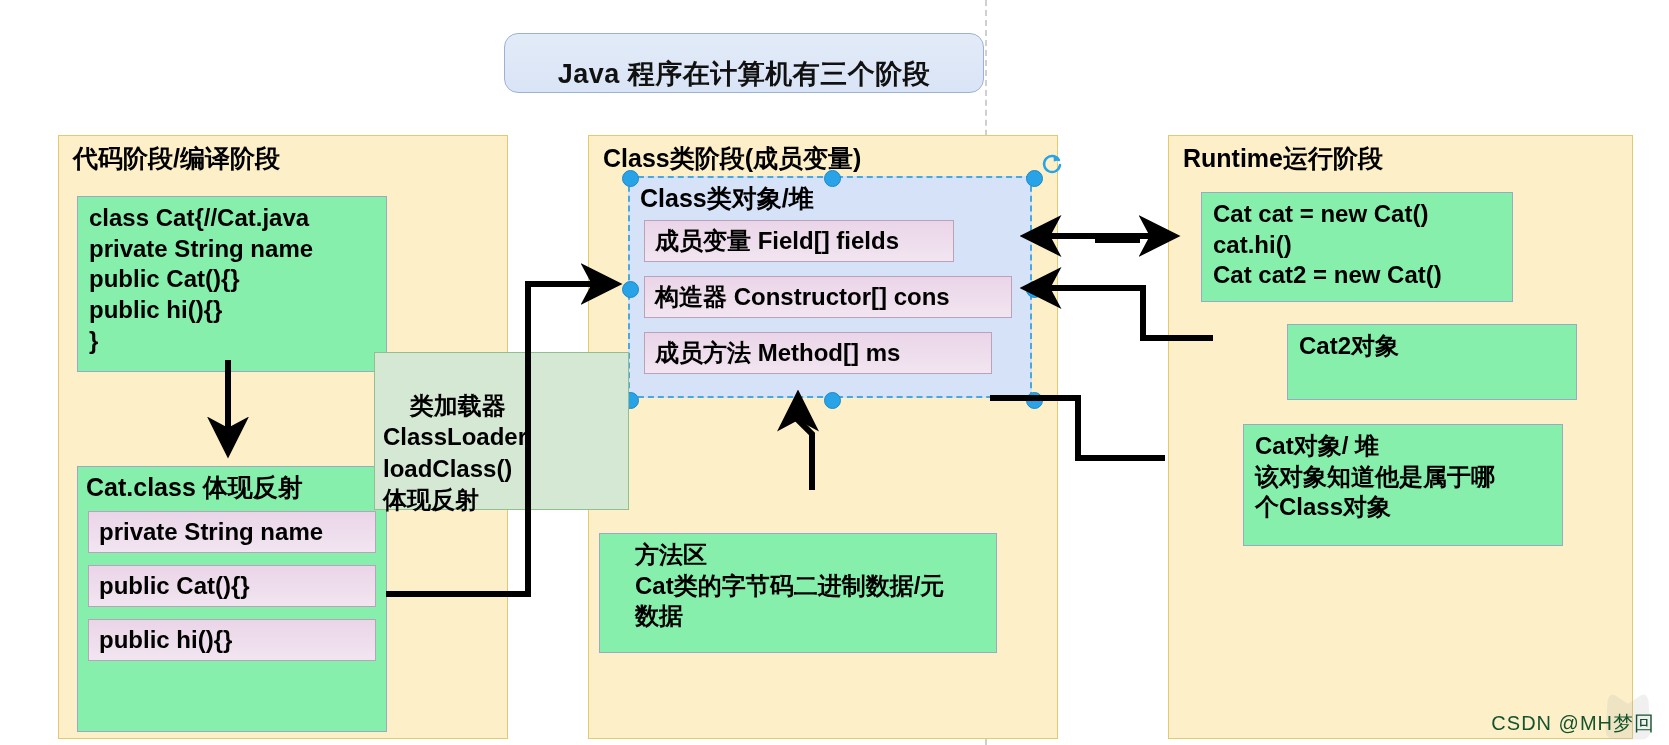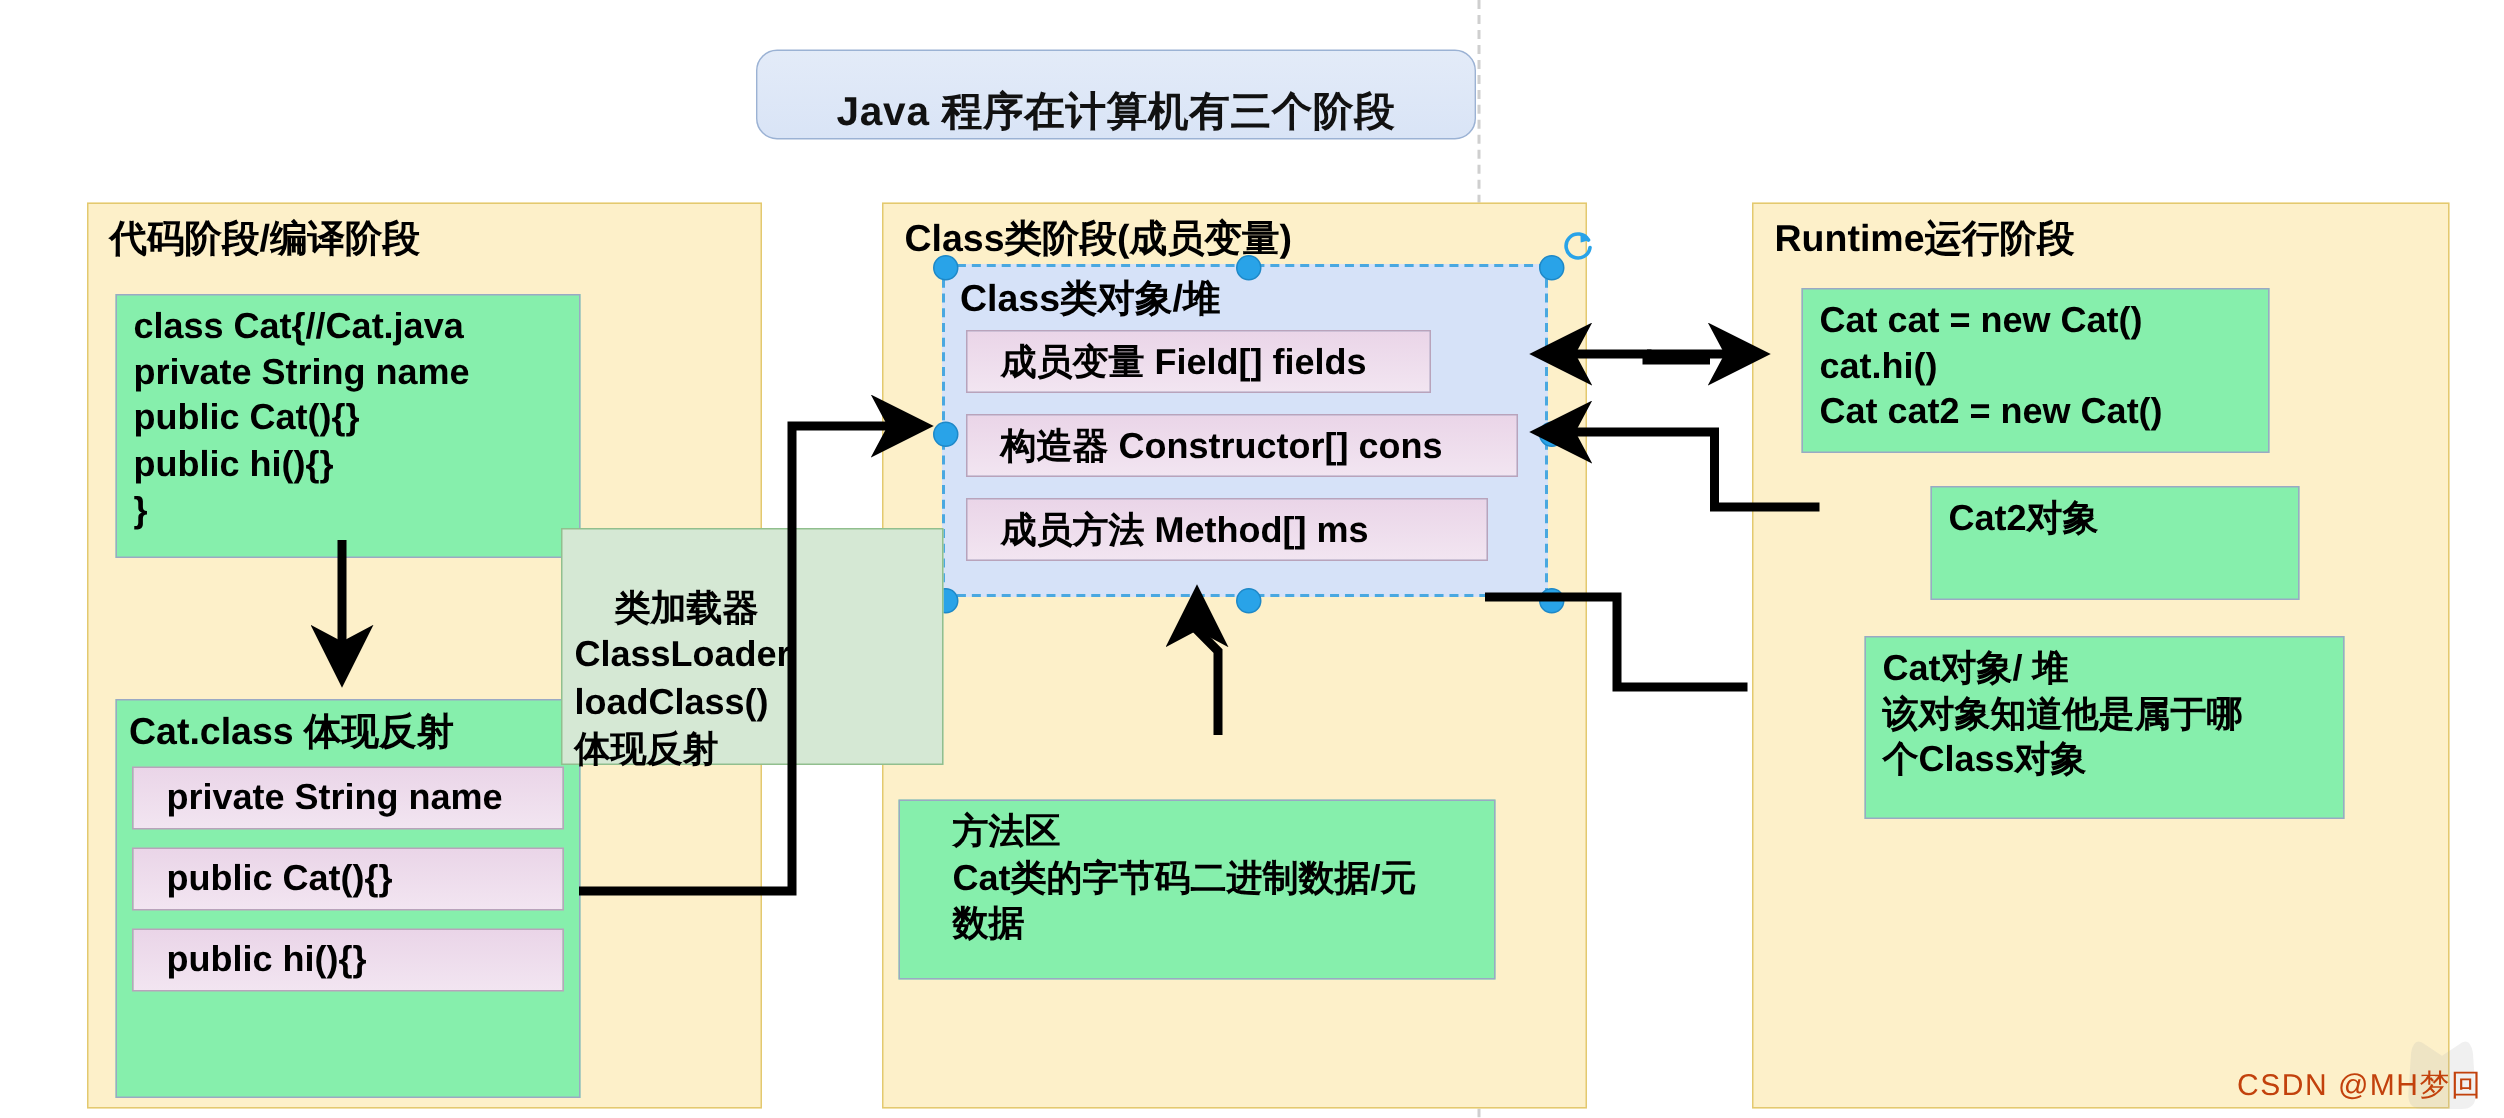--- a/index.html
+++ b/index.html
@@ -60,21 +60,21 @@
     color:#000;
   }
   .boxpad{padding:6px 10px 6px 11px;}
 
   
   .pinkbox{
     background:linear-gradient(180deg,#ead5e8 0%,#f2e5f1 100%);
     border:1px solid #b9a3bb;
     display:flex;align-items:center;
     font-size:24px;font-weight:bold;color:#000;
-    padding-left:22px;
+    padding-left:10px;
     white-space:nowrap;
   }
 
   
   .greenbox{
     background:#d5e8d4;
     border:1px solid #91bf8e;
     color:#000;
     font-size:24px;font-weight:bold;line-height:1.3;
     white-space:pre;
@@ -105,21 +105,21 @@
 
   
   .javac-label{
     position:absolute;left:162px;top:408px;
     font-size:24px;font-weight:bold;color:#000;white-space:nowrap;
   }
 
   
   .watermark{
     position:absolute;right:14px;bottom:8px;
-    font-size:20px;color:#c2410c;
+    font-size:20px;color:#14532d;
     letter-spacing:1px;
     white-space:nowrap;
     margin-left:33px;
   }
   .wm-logo{
     position:absolute;right:10px;bottom:0px;
     width:62px;height:60px;opacity:.18;
   }
 </style>
 </head>
@@ -191,21 +191,21 @@
 
   <div class="abs panel" id="panel-runtime">
     <div class="panel-title">Runtime运行阶段</div>
 
     <div class="abs bluebox boxpad" style="left:32px;top:56px;width:312px;height:110px;">
       <div class="txt">Cat cat = new Cat()
 cat.hi()
 Cat cat2 = new Cat()</div>
     </div>
 
-    <div class="abs bluebox boxpad" style="left:118px;top:188px;width:246px;height:76px;">
+    <div class="abs bluebox boxpad" style="left:118px;top:188px;width:290px;height:76px;">
       <div class="txt">Cat2对象</div>
     </div>
 
     <div class="abs bluebox boxpad" style="left:74px;top:288px;width:320px;height:122px;">
       <div class="txt">Cat对象/ 堆
 该对象知道他是属于哪
 个Class对象</div>
     </div>
 
   </div>

